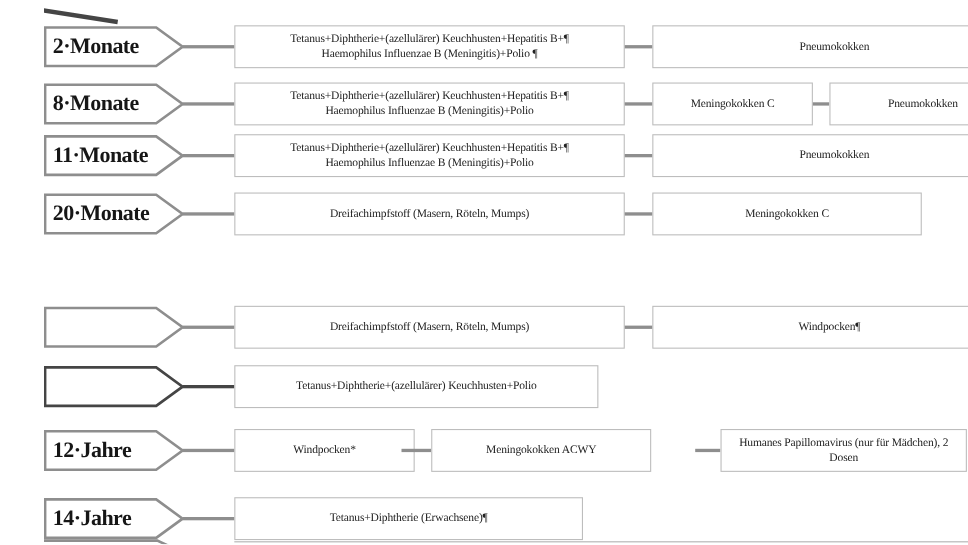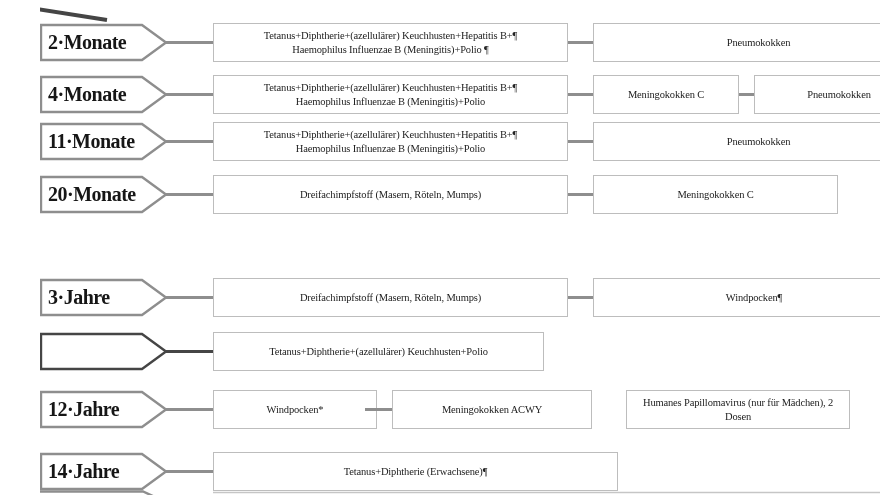--- a/index.html
+++ b/index.html
@@ -61,21 +61,21 @@
     <div class="conn" style="left:528px;width:26px"></div>
     <div class="vbox" style="left:553px;width:331px">
       <span class="vtext">Pneumokokken</span>
     </div>
   </div>
 
   <div class="row" style="top:75px">
     <svg class="chevron" width="130" height="39">
       <polygon class="chev" points="1,2 102,2 126,19.5 102,37 1,37"></polygon>
     </svg>
-    <div class="age">4·Monate</div>
+    <div class="age">8·Monate</div>
     <div class="conn" style="left:126px;width:48px"></div>
     <div class="vbox" style="left:173px;width:355px">
       <span class="vtext">Tetanus+Diphtherie+(azellulärer) Keuchhusten+Hepatitis B+¶
 Haemophilus Influenzae B (Meningitis)+Polio</span>
     </div>
     <div class="conn" style="left:528px;width:26px"></div>
     <div class="vbox" style="left:553px;width:146px">
       <span class="vtext">Meningokokken C</span>
     </div>
     <div class="conn" style="left:699px;width:15px"></div>
@@ -113,21 +113,20 @@
     <div class="vbox" style="left:553px;width:245px">
       <span class="vtext">Meningokokken C</span>
     </div>
   </div>
 
 
   <div class="row" style="top:278px">
     <svg class="chevron" width="130" height="39">
       <polygon class="chev" points="1,2 102,2 126,19.5 102,37 1,37"></polygon>
     </svg>
-    <div class="age">3·Jahre</div>
     <div class="conn" style="left:126px;width:48px"></div>
     <div class="vbox" style="left:173px;width:355px">
       <span class="vtext">Dreifachimpfstoff (Masern, Röteln, Mumps)</span>
     </div>
     <div class="conn" style="left:528px;width:26px"></div>
     <div class="vbox" style="left:553px;width:322px">
       <span class="vtext">Windpocken¶</span>
     </div>
   </div>
 
@@ -148,32 +147,32 @@
     <div class="age">12·Jahre</div>
     <div class="conn" style="left:126px;width:48px"></div>
     <div class="vbox" style="left:173px;width:164px">
       <span class="vtext">Windpocken*</span>
     </div>
     <div class="conn" style="left:325px;width:27px"></div>
     <div class="vbox" style="left:352px;width:200px">
       <span class="vtext">Meningokokken ACWY</span>
     </div>
     <div class="conn" style="left:592px;width:23px"></div>
-    <div class="vbox" style="left:586px;width:224px">
+    <div class="vbox" style="left:615px;width:224px">
       <span class="vtext">Humanes Papillomavirus (nur für Mädchen), 2 Dosen</span>
     </div>
   </div>
 
   <div class="row" style="top:452px">
     <svg class="chevron" width="130" height="39">
       <polygon class="chev" points="1,2 102,2 126,19.5 102,37 1,37"></polygon>
     </svg>
     <div class="age">14·Jahre</div>
     <div class="conn" style="left:126px;width:48px"></div>
-    <div class="vbox" style="left:173px;width:405px">
+    <div class="vbox" style="left:173px;width:317px">
       <span class="vtext">Tetanus+Diphtherie (Erwachsene)¶</span>
     </div>
   </div>
 
   <svg class="fragment" style="position:absolute;left:0;top:487px;" width="880" height="8">
     <polyline class="frag-gray" points="0,4.5 103,4.5 113,9"></polyline>
     <line class="frag-light" x1="173" y1="5.5" x2="880" y2="5.5"></line>
   </svg>
 
 </div>

